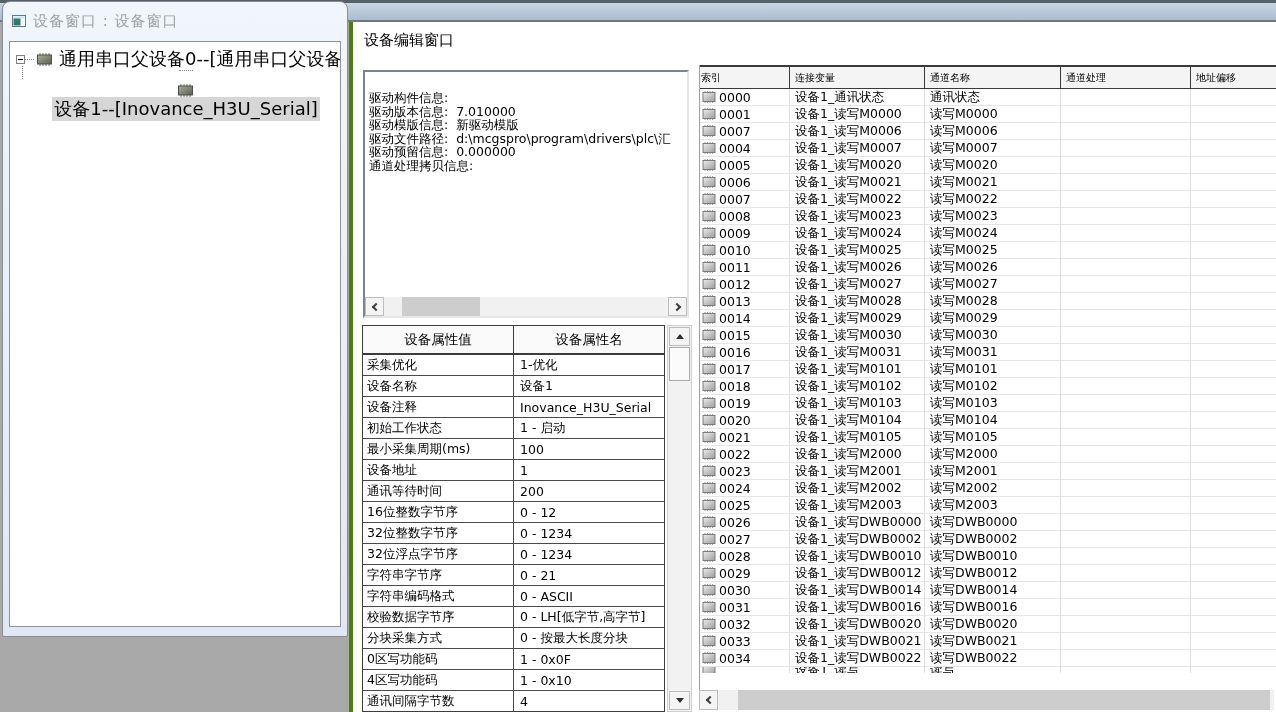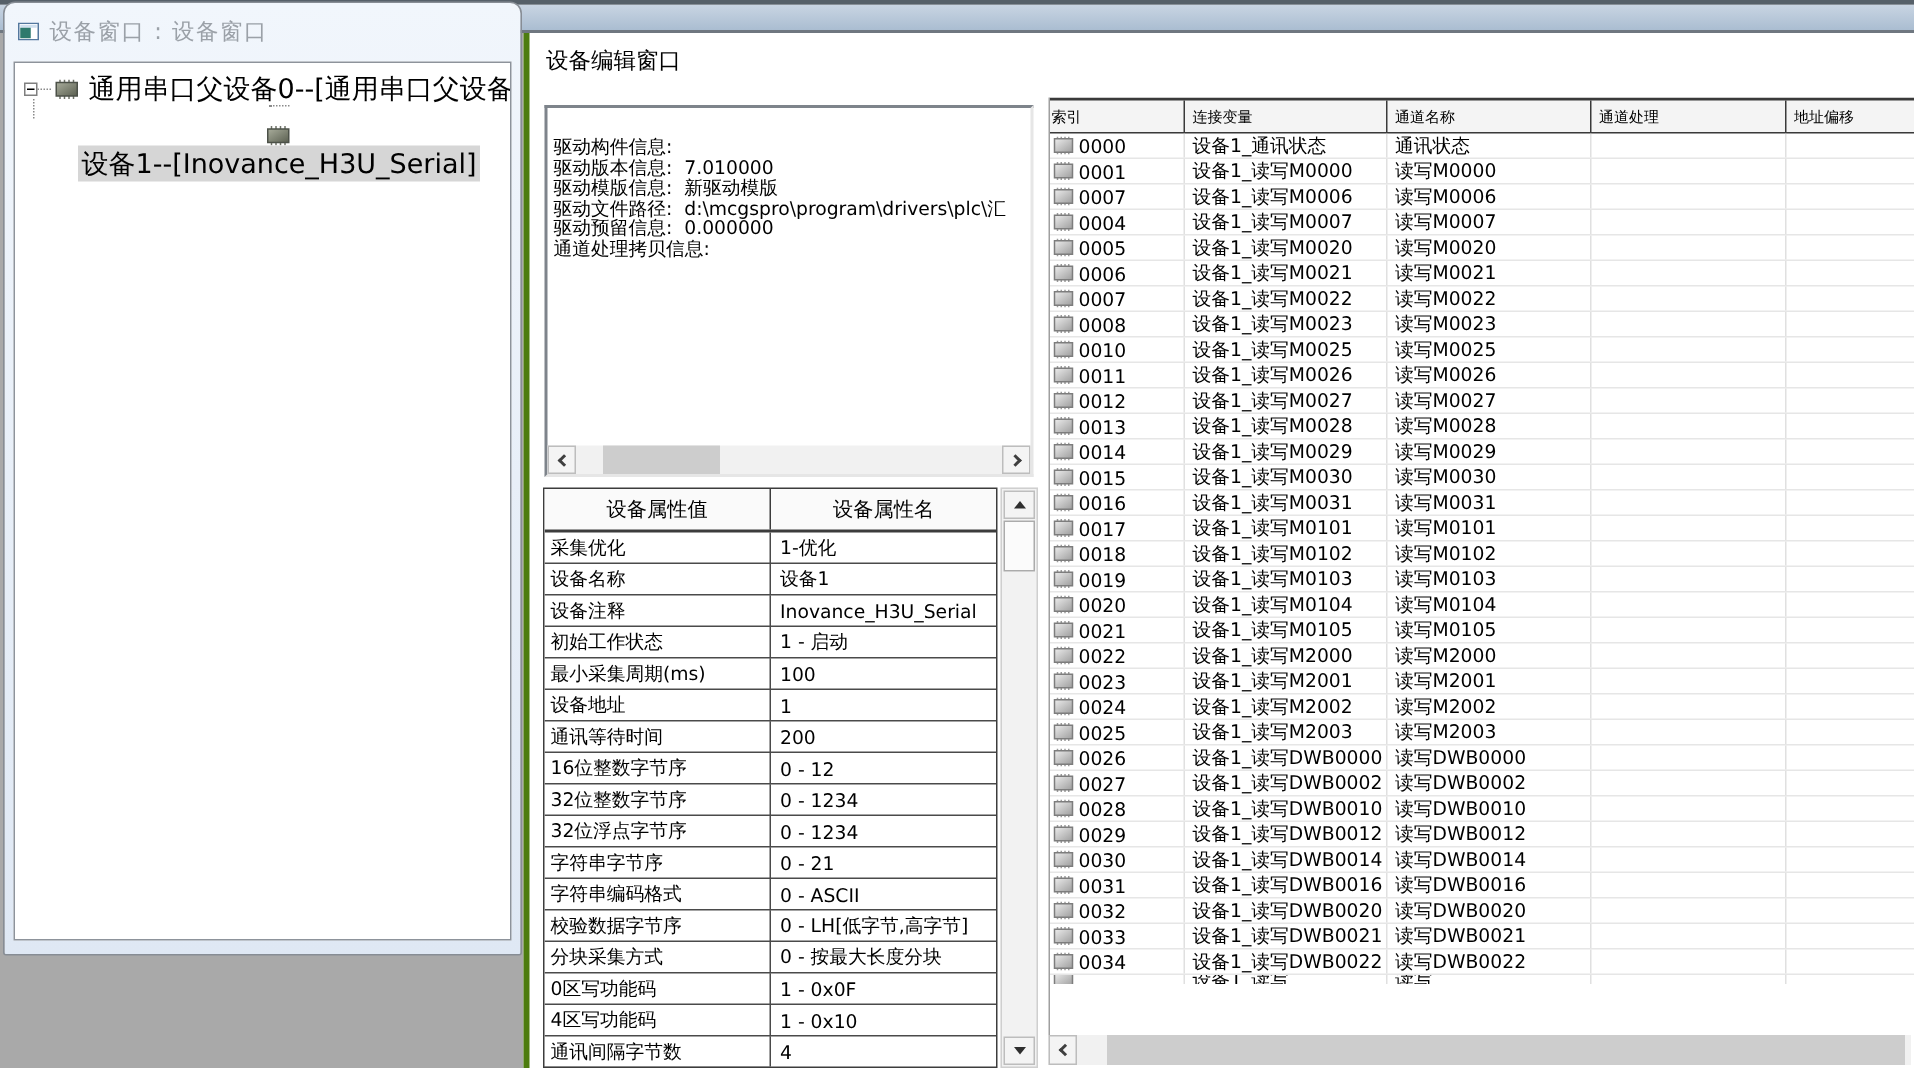--- a/index.html
+++ b/index.html
@@ -400,20 +400,35 @@
           <div class="cc cc-off"></div>
         </div>
         <div class="chan-row">
           <div class="cc cc-index">
             <span class="chip">
               <svg width="14" height="12" viewBox="0 0 14 12">
                 <path d="M3 0v2M5.5 0v2M8 0v2M10.5 0v2M3 10v2M5.5 10v2M8 10v2M10.5 10v2" stroke="#9a9a9a"></path>
                 <rect x="1" y="1.5" width="12" height="9" fill="url(#gchip)" stroke="#7d7d7d"></rect>
               </svg>
             </span>
+            <span>0009</span>
+          </div>
+          <div class="cc cc-var">设备1_读写M0024</div>
+          <div class="cc cc-name">读写M0024</div>
+          <div class="cc cc-proc"></div>
+          <div class="cc cc-off"></div>
+        </div>
+        <div class="chan-row">
+          <div class="cc cc-index">
+            <span class="chip">
+              <svg width="14" height="12" viewBox="0 0 14 12">
+                <path d="M3 0v2M5.5 0v2M8 0v2M10.5 0v2M3 10v2M5.5 10v2M8 10v2M10.5 10v2" stroke="#9a9a9a"></path>
+                <rect x="1" y="1.5" width="12" height="9" fill="url(#gchip)" stroke="#7d7d7d"></rect>
+              </svg>
+            </span>
             <span>0010</span>
           </div>
           <div class="cc cc-var">设备1_读写M0025</div>
           <div class="cc cc-name">读写M0025</div>
           <div class="cc cc-proc"></div>
           <div class="cc cc-off"></div>
         </div>
         <div class="chan-row">
           <div class="cc cc-index">
             <span class="chip">

